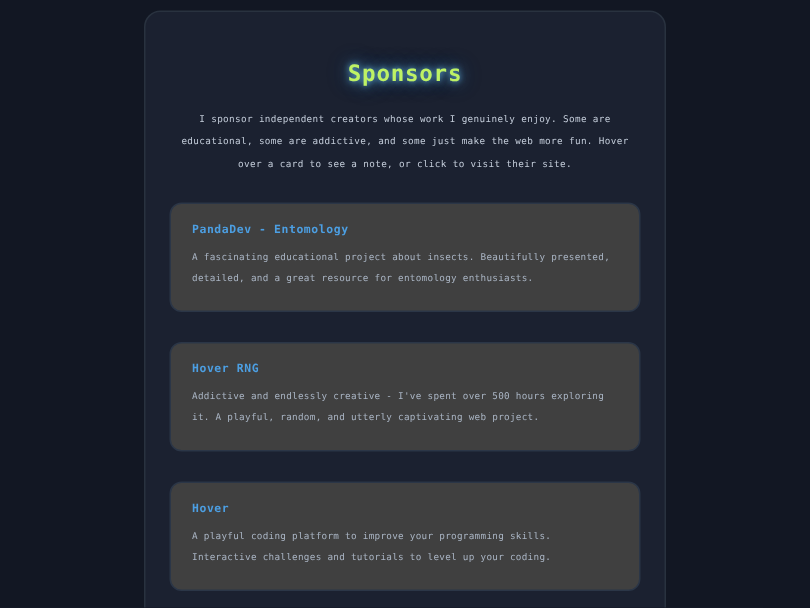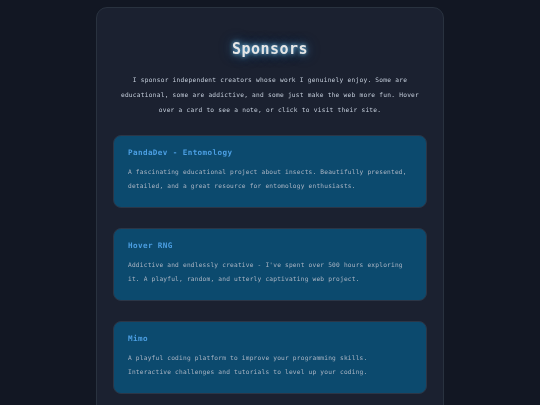--- a/index.html
+++ b/index.html
@@ -39,21 +39,21 @@
   }
 
   
   .page-title {
     margin: 0;
     padding-top: 32px;
     text-align: center;
     font-size: 15px;
     font-weight: bold;
     letter-spacing: 0.5px;
-    color: #e5e5e5;
+    color: #bef264;
     text-shadow:
       0 0 4px rgba(110,196,245,0.85),
       0 0 9px rgba(90,180,240,0.55),
       0 0 16px rgba(70,160,230,0.35);
   }
 
   .intro {
     margin: 14px auto 0 auto;
     width: 300px;
     text-align: center;
@@ -63,21 +63,21 @@
     color: #c3ccd9;
   }
 
   
   .cards {
     margin-top: 17px;
   }
 
   .card {
     box-sizing: border-box;
-    background: #0c4a6e;
+    background: #404040;
     border: 1px solid #2b3647;
     border-radius: 8px;
     padding: 12px 14px 13px 14px;
     margin-bottom: 20px;
     cursor: pointer;
   }
 
   .card-title {
     margin: 0;
     font-size: 7.6px;
@@ -110,19 +110,19 @@
         <h2 class="card-title">PandaDev - Entomology</h2>
         <p class="card-desc">A fascinating educational project about insects. Beautifully presented, detailed, and a great resource for entomology enthusiasts.</p>
       </article>
 
       <article class="card">
         <h2 class="card-title">Hover RNG</h2>
         <p class="card-desc">Addictive and endlessly creative - I've spent over 500 hours exploring it. A playful, random, and utterly captivating web project.</p>
       </article>
 
       <article class="card">
-        <h2 class="card-title">Mimo</h2>
+        <h2 class="card-title">Hover</h2>
         <p class="card-desc">A playful coding platform to improve your programming skills. Interactive challenges and tutorials to level up your coding.</p>
       </article>
 
     </div>
   </section>
 </div>
 
 </body></html>

